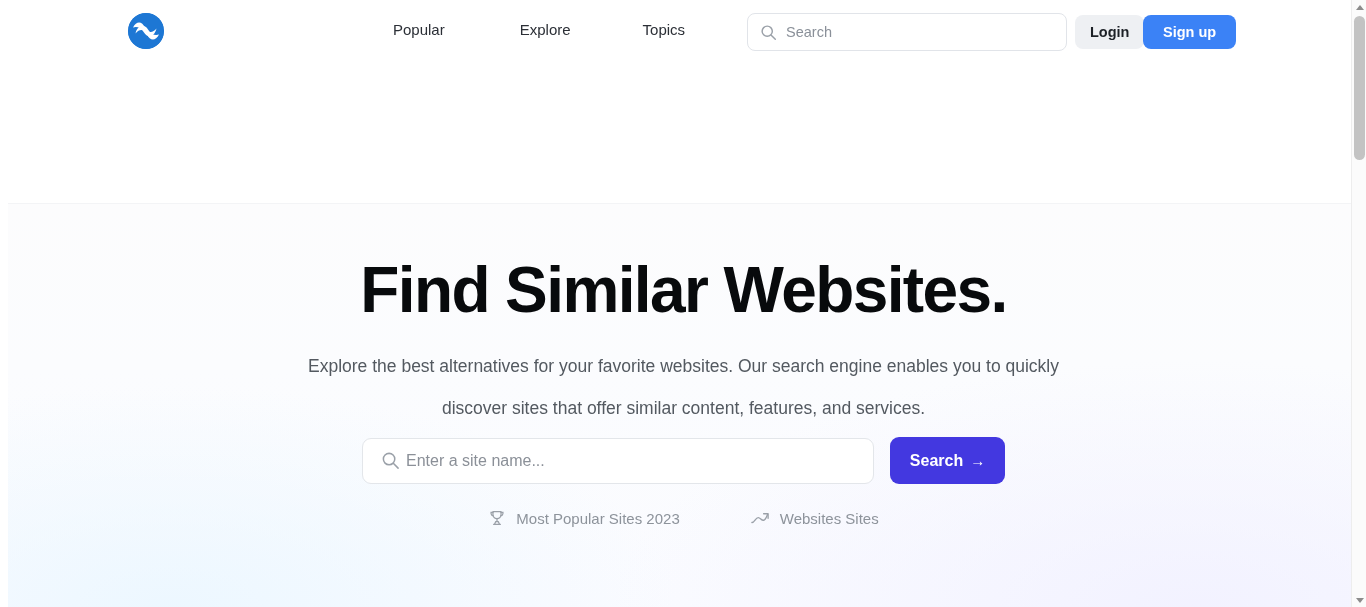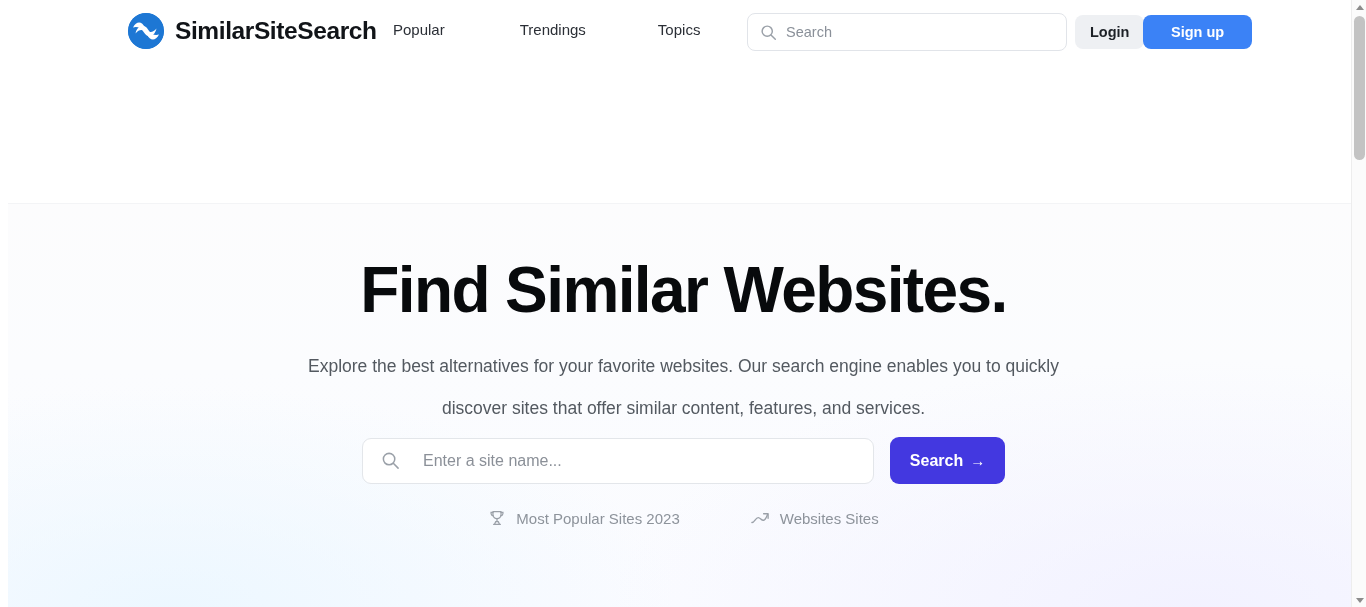--- a/index.html
+++ b/index.html
@@ -119,21 +119,21 @@
     font-family: inherit;
     font-weight: 600;
     display: flex; align-items: center; justify-content: center;
     cursor: pointer;
   }
   .btn-signup {
     position: absolute;
     left: 1143px;
     top: 15px;
     height: 34px;
-    padding: 0 28px;
+    padding: 0 20px;
     border-radius: 8px;
     background: #3b82f6;
     border: none;
     color: #ffffff;
     font-size: 14.5px;
     font-family: inherit;
     font-weight: 700;
     display: flex; align-items: center; justify-content: center;
     cursor: pointer;
   }
@@ -192,21 +192,21 @@
 
   .main-search {
     width: 512px;
     height: 46px;
     border: 1px solid #e3e6ea;
     border-radius: 9px;
     background: #ffffff;
     display: flex;
     align-items: center;
     padding: 0 18px;
-    gap: 23px;
+    gap: 6px;
     cursor: text;
   }
   .main-search .ph {
     font-size: 16px;
     color: #8b9098;
     user-select: none;
   }
 
   .btn-search {
     width: 115px;
@@ -291,27 +291,26 @@
 
       <div class="brand">
         <span class="brand-mark icon">
           <svg width="36" height="36" viewBox="0 0 36 36" aria-hidden="true">
             <circle cx="18" cy="18" r="18" fill="#1d77d4"></circle>
             <path d="M4 24 C 9 9, 15 9, 18 16 C 21 23, 27 23, 32 11 L 32 24 C 27 36, 21 36, 18 28 C 15 21, 9 21, 4 33 Z" fill="#ffffff" opacity="0.0"></path>
             <path d="M5 14.5 C 8.5 7.5, 14 8, 17 14.5 C 19.5 20, 24.5 20.5, 28.5 15.5 C 26.5 24, 19.5 25.5, 16 19.5 C 13 14.3, 8.5 13.2, 5 14.5 Z" fill="#ffffff"></path>
             <path d="M31 21.5 C 27.5 28.5, 22 28, 19 21.5 C 16.5 16, 11.5 15.5, 7.5 20.5 C 9.5 12, 16.5 10.5, 20 16.5 C 23 21.7, 27.5 22.8, 31 21.5 Z" fill="#ffffff"></path>
           </svg>
         </span>
-        <span class="brand-name">SimilarSiteSearch</span>
       </div>
 
       <div class="nav">
         <span class="nav-item">Popular</span>
         <span class="nav-gap-1"></span>
-        <span class="nav-item">Trendings</span>
+        <span class="nav-item">Explore</span>
         <span class="nav-gap-2"></span>
         <span class="nav-item">Topics</span>
         <span class="nav-gap-3"></span>
         <span class="nav-item">API</span>
       </div>
 
       <div class="header-search">
         <span class="icon">
           <svg width="17" height="17" viewBox="0 0 20 20" aria-hidden="true">
             <circle cx="8.5" cy="8.5" r="6" fill="none" stroke="#9aa0a8" stroke-width="1.7"></circle>

